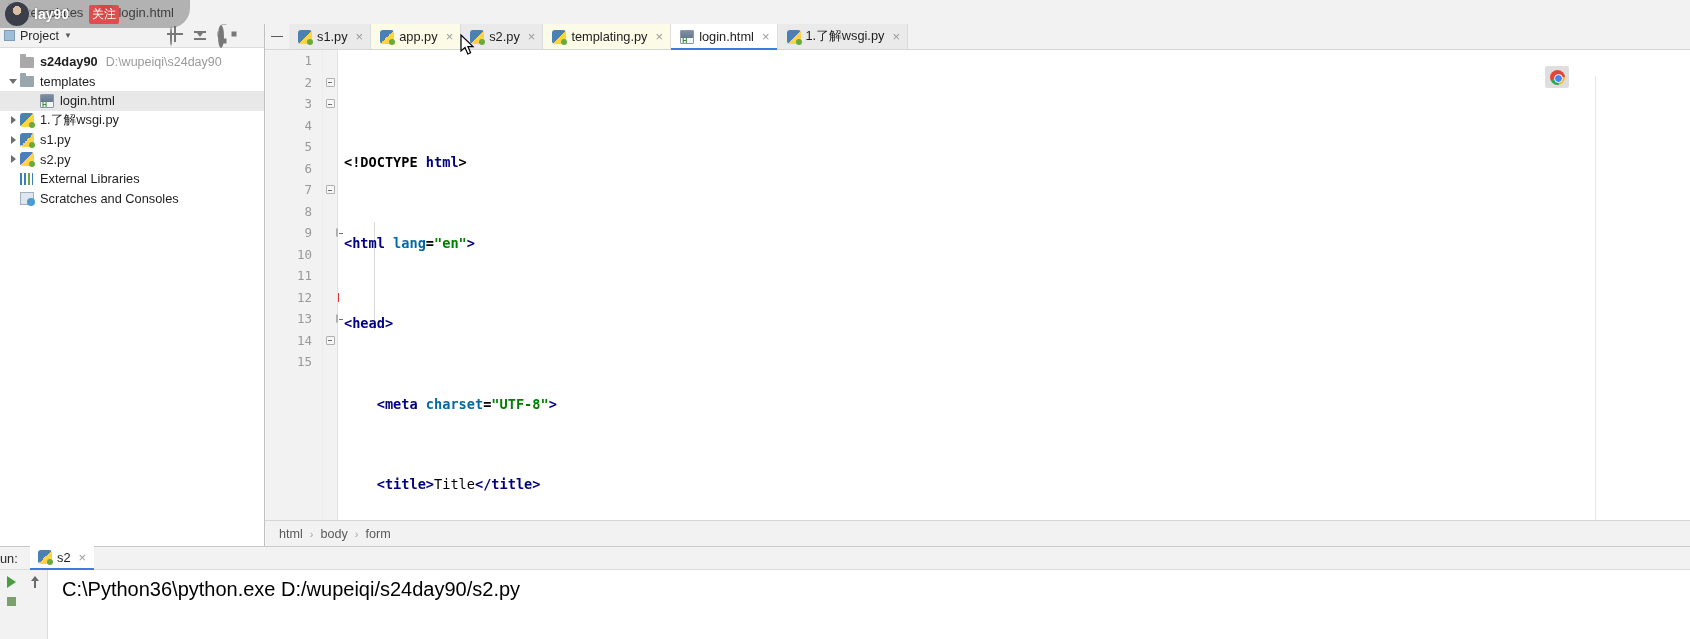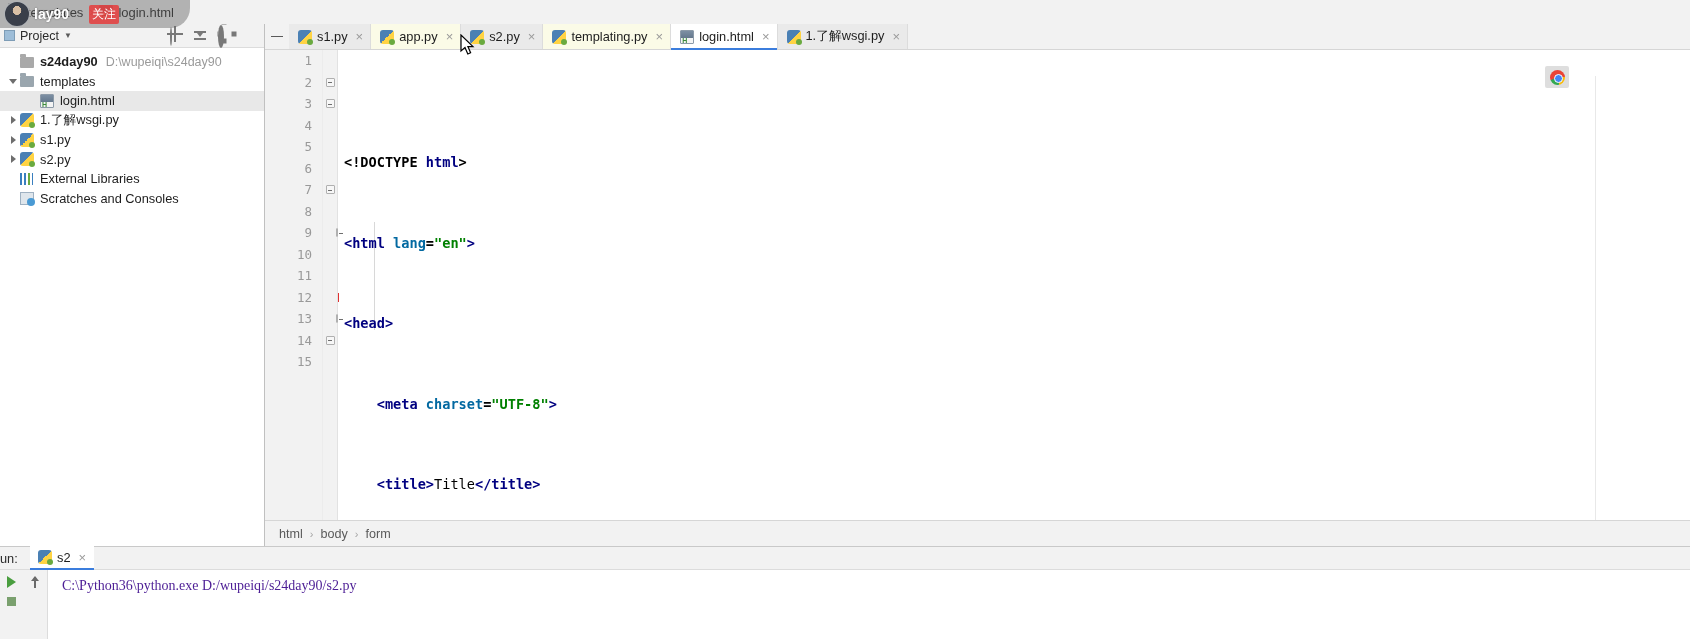--- a/index.html
+++ b/index.html
@@ -321,22 +321,22 @@
   .ic-uparrow { width: 12px; height: 12px; position: relative; }
   .ic-uparrow::before {
     content: ""; position: absolute; left: 5px; top: 1px; width: 1.8px; height: 11px; background: #6a6a6a;
   }
   .ic-uparrow::after {
     content: ""; position: absolute; left: 2px; top: 0px; width: 0; height: 0;
     border-left: 4px solid transparent; border-right: 4px solid transparent; border-bottom: 5px solid #6a6a6a;
   }
   .console {
     flex: 1; background: #ffffff; padding: 8px 0 0 14px;
-    font-family: Liberation Serif, serif; font-size: 14px;
-    color: #4c1d95; white-space: pre;
+    font-family: Liberation Sans, sans-serif; font-size: 20px;
+    color: #000000; white-space: pre;
   }
   .py-logo {
     width: 14px; height: 14px; position: relative; flex: none;
     background: linear-gradient(135deg,#4a80b4 0 50%, #ffd343 50% 100%);
     border-radius: 3px;
   }
   .py-logo::after {
     content: ""; position: absolute; right: -1px; bottom: -1px; width: 6px; height: 6px;
     border-radius: 50%; background: #6aaa3f;
   }

